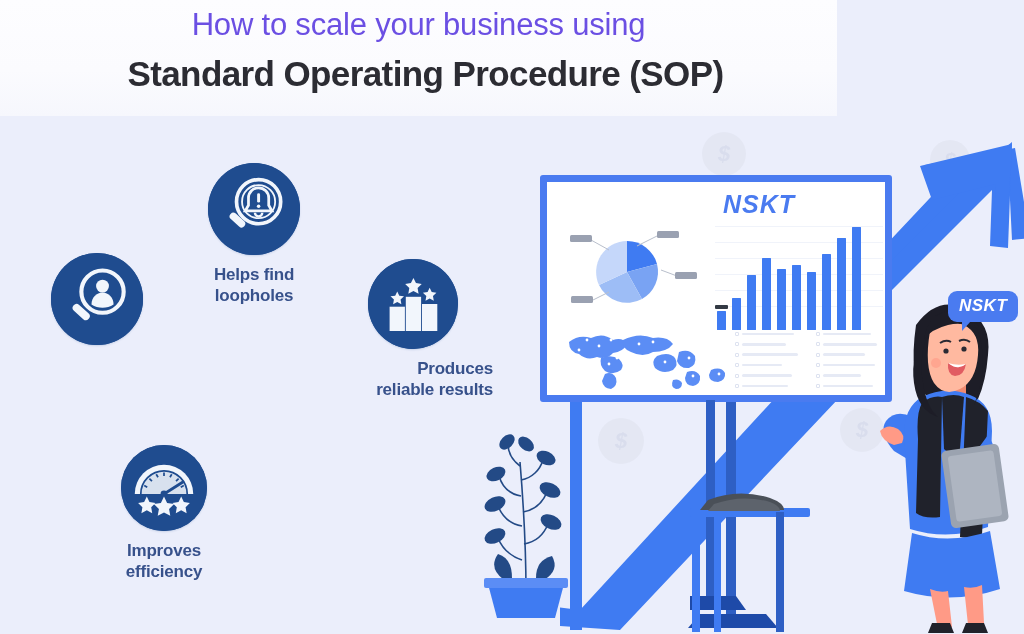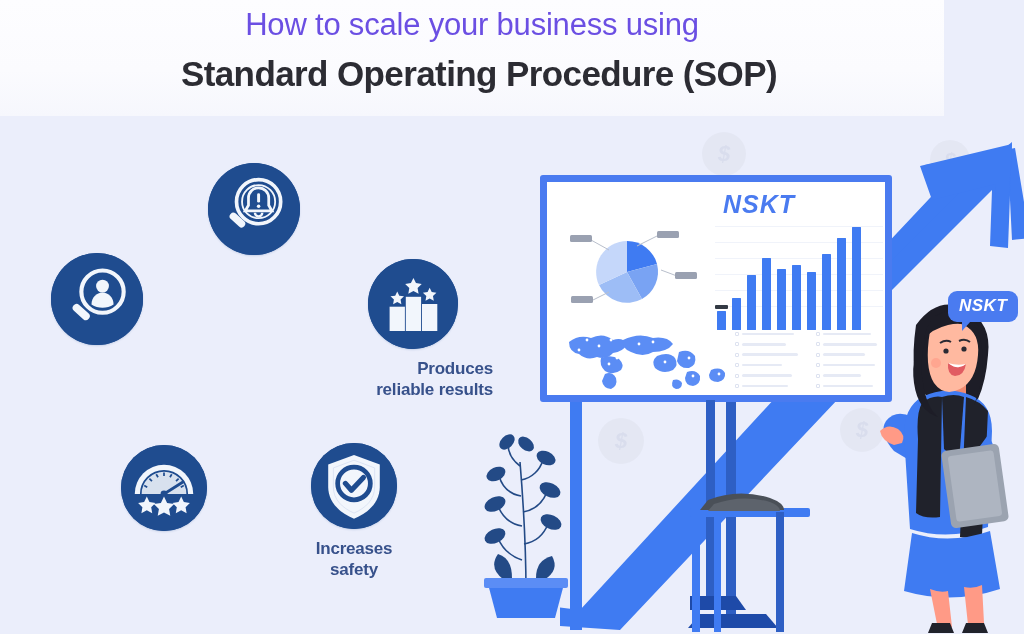--- a/index.html
+++ b/index.html
@@ -11,21 +11,21 @@
   #stage {
     position: relative;
     width: 1024px; height: 634px;
     background: #EBEEFB;
     overflow: hidden;
   }
 
   
   .header {
     position: absolute; left: 0; top: 0;
-    width: 944px; height: 116px;
+    width: 837px; height: 116px;
     background: linear-gradient(180deg, #FDFDFF 0%, #FBFBFE 60%, #F6F7FD 100%);
     text-align: center;
     z-index: 30;
   }
   .title-sm {
     position: absolute; left: 0; top: 6px; width: 100%;
     font-size: 31px; font-weight: 400; color: #6B4FE3;
     letter-spacing: -0.2px; line-height: 38px;
   }
   .title-lg {
@@ -167,20 +167,22 @@
         <circle cx="50" cy="50" r="50" fill="#1F4C8F"></circle>
         <circle cx="55" cy="42" r="24" fill="none" stroke="#F2F6FC" stroke-width="4"></circle>
         <circle cx="55" cy="42" r="18" fill="none" stroke="#F2F6FC" stroke-width="2"></circle>
         <path d="M55 27 a11 11 0 0 1 11 11 v8 l3.5 6 h-29 l3.5 -6 v-8 a11 11 0 0 1 11 -11 Z" fill="none" stroke="#F2F6FC" stroke-width="3"></path>
         <path d="M51 54 a4 4 0 0 0 8 0" fill="none" stroke="#F2F6FC" stroke-width="2.6"></path>
         <rect x="53.4" y="33" width="3.2" height="10" rx="1.5" fill="#F2F6FC"></rect>
         <circle cx="55" cy="47" r="1.9" fill="#F2F6FC"></circle>
         <rect x="22" y="58" width="20" height="8" rx="4" fill="#F2F6FC" transform="rotate(42 32 62)"></rect>
       </svg>
     </div>
+    <div class="feat-label">Helps find
+loopholes</div>
   </div>
 
   <div class="feature" id="feat-reliable">
     <div class="badge">
       <svg viewBox="0 0 100 100">
         <circle cx="50" cy="50" r="50" fill="#1F4C8F"></circle>
         <rect x="24" y="53" width="17" height="27" fill="#F2F6FC"></rect>
         <rect x="42" y="42" width="17" height="38" fill="#F2F6FC"></rect>
         <rect x="60" y="50" width="17" height="30" fill="#F2F6FC"></rect>
         <path d="M32.5 36 l2.3 4.8 l5.2 .7 l-3.8 3.6 l.9 5.2 l-4.6 -2.5 l-4.6 2.5 l.9 -5.2 l-3.8 -3.6 l5.2 -.7 Z" fill="#F2F6FC"></path>
@@ -208,35 +210,24 @@
           <line x1="67" y1="39" x2="64" y2="42"></line>
           <line x1="73" y1="47" x2="69.5" y2="49"></line>
         </g>
         <line x1="50" y1="57" x2="72" y2="43" stroke="#1F4C8F" stroke-width="3.2" stroke-linecap="round"></line>
         <circle cx="50" cy="57" r="4" fill="#1F4C8F"></circle>
         <path d="M50 60 l3.6 7.4 l8.2 1.2 l-5.9 5.7 l1.4 8.1 l-7.3 -3.8 l-7.3 3.8 l1.4 -8.1 l-5.9 -5.7 l8.2 -1.2 Z" fill="#F2F6FC"></path>
         <path d="M30 60 l3.1 6.4 l7 1 l-5 4.9 l1.2 7 l-6.3 -3.3 l-6.3 3.3 l1.2 -7 l-5 -4.9 l7 -1 Z" fill="#F2F6FC"></path>
         <path d="M70 60 l3.1 6.4 l7 1 l-5 4.9 l1.2 7 l-6.3 -3.3 l-6.3 3.3 l1.2 -7 l-5 -4.9 l7 -1 Z" fill="#F2F6FC"></path>
       </svg>
     </div>
-  </div>
-
-  <div class="feature" id="feat-safety">
-    <div class="badge">
-      <svg viewBox="0 0 100 100">
-        <circle cx="50" cy="50" r="50" fill="#1F4C8F"></circle>
-        <path d="M50 14 l30 11 v26 c0 18 -13 30 -30 37 c-17 -7 -30 -19 -30 -37 V25 Z" fill="#F2F6FC"></path>
-        <path d="M50 20 l24 9 v22 c0 15 -10.5 24.5 -24 30.5 c-13.5 -6 -24 -15.5 -24 -30.5 V29 Z" fill="#F2F6FC" stroke="#D8E1F2" stroke-width="1"></path>
-        <circle cx="50" cy="47" r="19" fill="none" stroke="#1F4C8F" stroke-width="5.5"></circle>
-        <path d="M40 47 l7 8 l14 -15" fill="none" stroke="#1F4C8F" stroke-width="6" stroke-linecap="round" stroke-linejoin="round"></path>
-      </svg>
-    </div>
-    <div class="feat-label">Increases
-safety</div>
-  </div>
+    <div class="feat-label">Improves
+efficiency</div>
+  </div>
+
 
   <div class="board-legs">
     <svg viewBox="0 0 360 238" width="360" height="238">
       <rect x="30" y="0" width="12" height="234" fill="#3F7BF2"></rect>
       <rect x="186" y="0" width="10" height="222" fill="#2E5FC4"></rect>
       <path d="M160 218 h66 l12 14 h-90 Z" fill="#1E4AA8"></path>
     </svg>
   </div>
 
   <div class="board">

